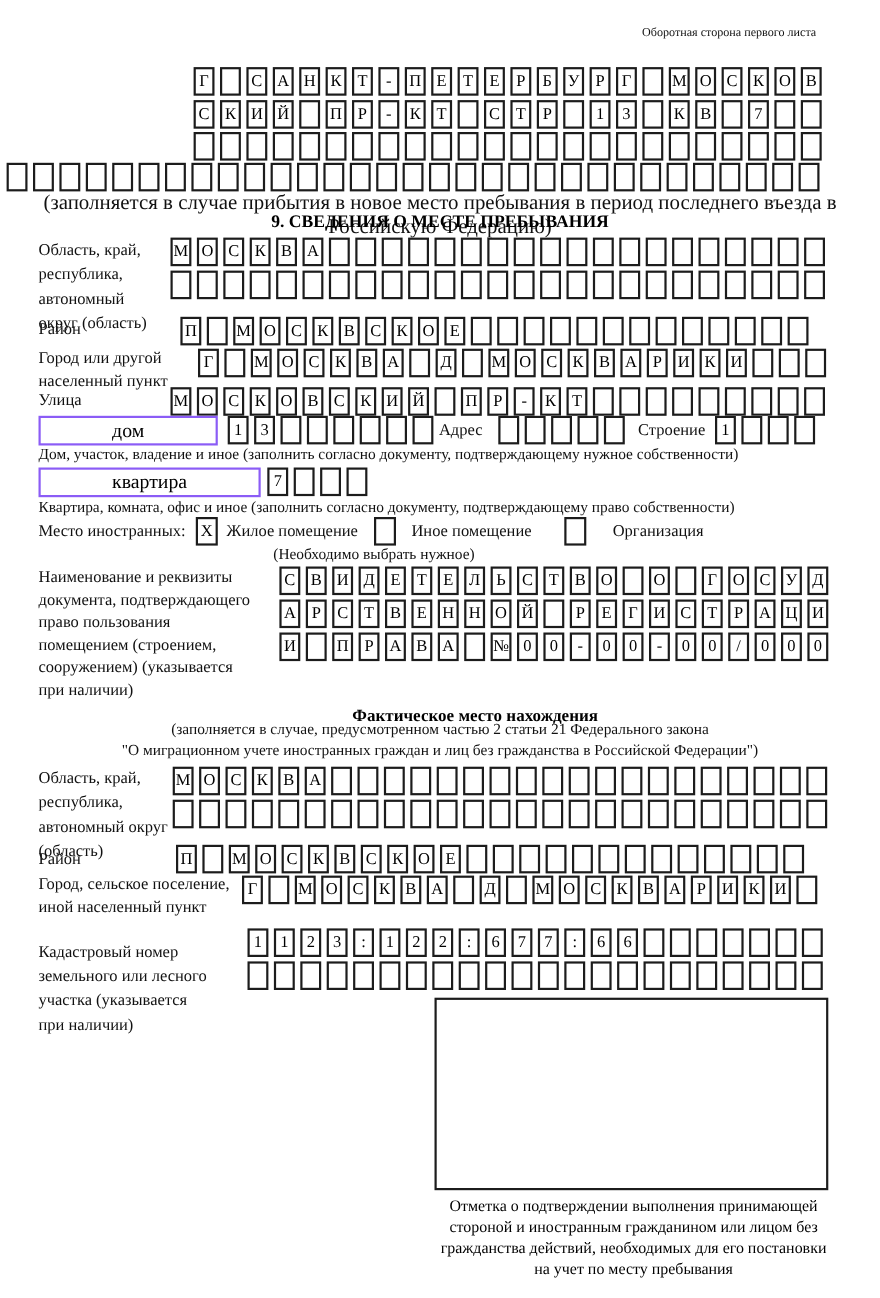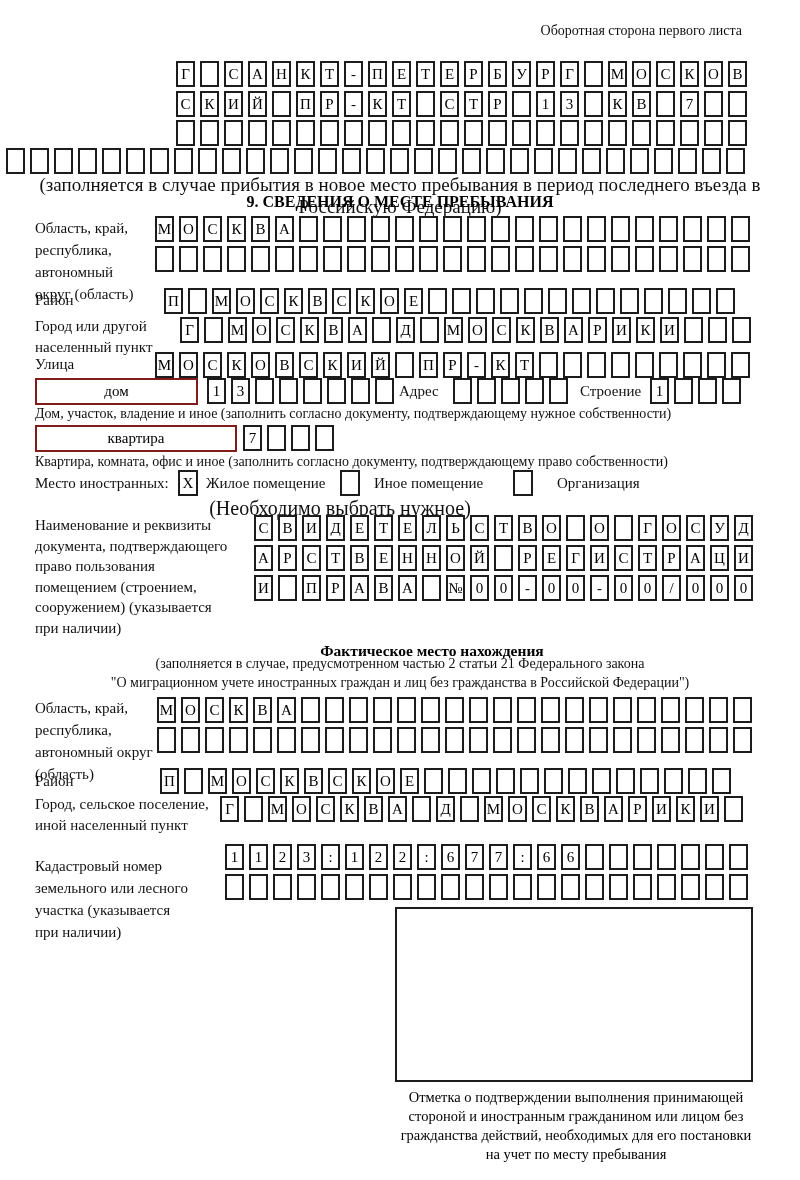--- a/index.html
+++ b/index.html
@@ -10,38 +10,38 @@
   .abs{position:absolute;}
   .lbl{font-size:15px;line-height:21px;color:#111;}
   .pre{white-space:pre-line;}
   .boxrow{position:absolute;display:flex;gap:5px;}
   .cell{
     width:19px;height:26px;box-sizing:border-box;border:2px solid #1c1c1c;
     display:flex;align-items:center;justify-content:center;
     font-size:15px;line-height:1;background:#fff;flex:0 0 auto;
   }
   .fieldbox{
-    box-sizing:border-box;border:2px solid #7f1d1d;height:27px;
-    display:flex;align-items:center;justify-content:center;font-size:15px;background:#fff;
+    box-sizing:border-box;border:2px solid #8b5cf6;height:27px;
+    display:flex;align-items:center;justify-content:center;font-size:18px;background:#fff;
   }
   .chk{
     width:20px;height:26px;box-sizing:border-box;border:2px solid #1c1c1c;
     display:flex;align-items:center;justify-content:center;font-size:15px;background:#fff;
   }
   .note{font-size:19px;color:#111;}
   .center{text-align:center;width:800px;left:0;}
   .h-bold{font-weight:bold;}
   .stampbox{box-sizing:border-box;border:2px solid #1c1c1c;background:#fff;}
 </style>
 </head>
 <body>
 
 <div class="page">
 
-  <div class="abs lbl" style="top:20px;right:58px;font-size:14px;">Оборотная сторона первого листа</div>
+  <div class="abs lbl" style="top:20px;right:58px;font-size:11px;">Оборотная сторона первого листа</div>
 
   <div class="boxrow" style="left:176px;top:61px;">
       <div class="cell">Г</div>
       <div class="cell"></div>
       <div class="cell">С</div>
       <div class="cell">А</div>
       <div class="cell">Н</div>
       <div class="cell">К</div>
       <div class="cell">Т</div>
       <div class="cell">-</div>
@@ -333,21 +333,21 @@
     </div>
   <div class="abs note" style="left:35px;top:454px;font-size:14px;">Квартира, комната, офис и иное (заполнить согласно документу, подтверждающему право собственности)</div>
 
   <div class="abs lbl" style="left:35px;top:473px;">Место иностранных:</div>
   <div class="abs chk" style="left:178px;top:470px;">X</div>
   <div class="abs lbl" style="left:206px;top:473px;">Жилое помещение</div>
   <div class="abs chk" style="left:340px;top:470px;"></div>
   <div class="abs lbl" style="left:374px;top:473px;">Иное помещение</div>
   <div class="abs chk" style="left:513px;top:470px;"></div>
   <div class="abs lbl" style="left:557px;top:473px;">Организация</div>
-  <div class="abs note" style="left:200px;top:497px;width:280px;text-align:center;font-size:20px;">(Необходимо выбрать нужное)</div>
+  <div class="abs note" style="left:200px;top:497px;width:280px;text-align:center;font-size:14px;">(Необходимо выбрать нужное)</div>
 
   <div class="abs lbl pre" style="left:35px;top:515px;line-height:20.5px;">Наименование и реквизиты
 документа, подтверждающего
 право пользования
 помещением (строением,
 сооружением) (указывается
 при наличии)</div>
   <div class="boxrow" style="left:254px;top:515px;">
       <div class="cell">С</div>
       <div class="cell">В</div>

